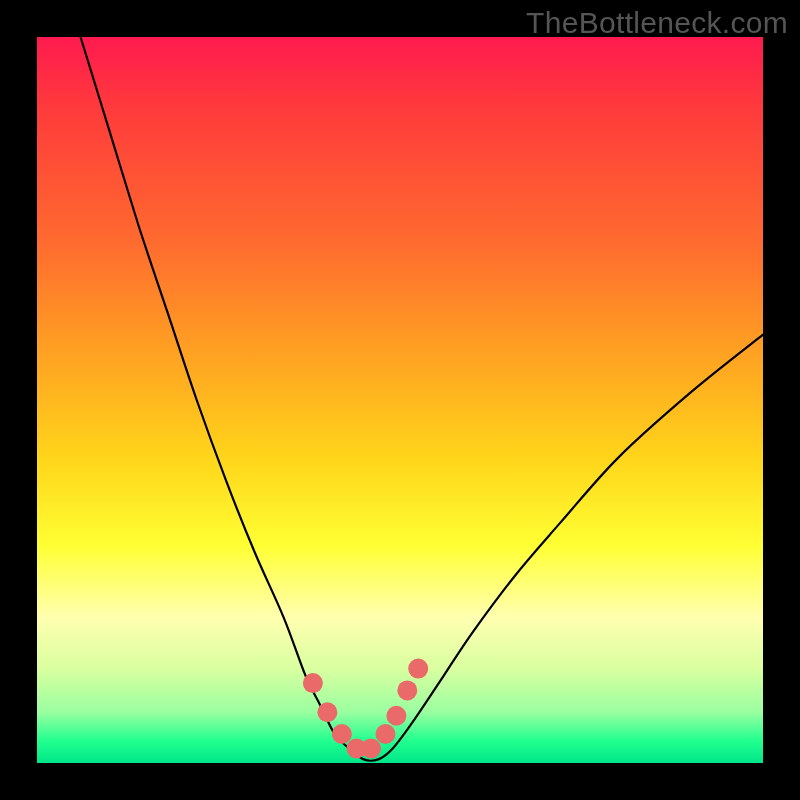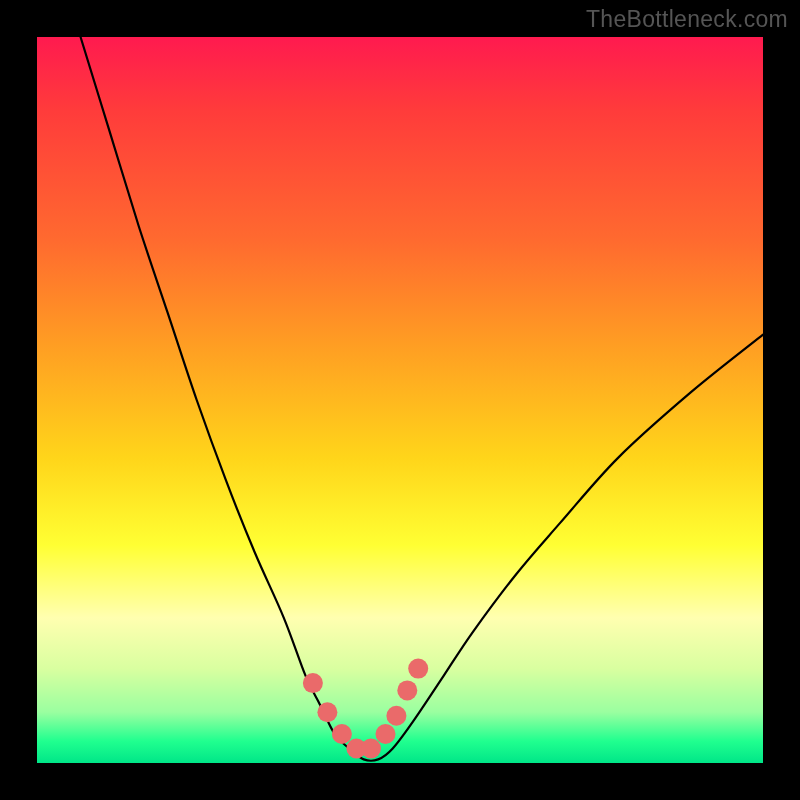--- a/index.html
+++ b/index.html
@@ -36,21 +36,21 @@
       #9affa0 93%,
       #20ff8f 97%,
       #00e688 100%
     );
   }
   .watermark {
     position: absolute;
     top: 6px;
     right: 12px;
     color: #555;
-    font-size: 23px;
+    font-size: 30px;
     font-weight: 500;
     letter-spacing: 0.3px;
     user-select: none;
   }
   svg.overlay {
     position: absolute;
     left: 0;
     top: 0;
     width: 726px;
     height: 726px;

